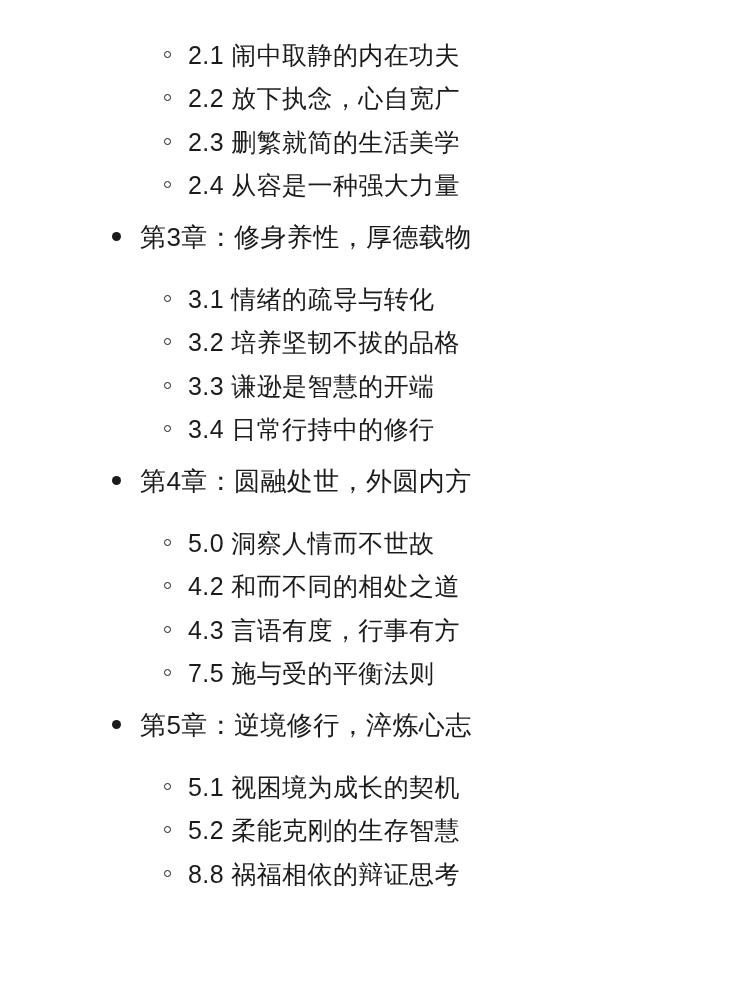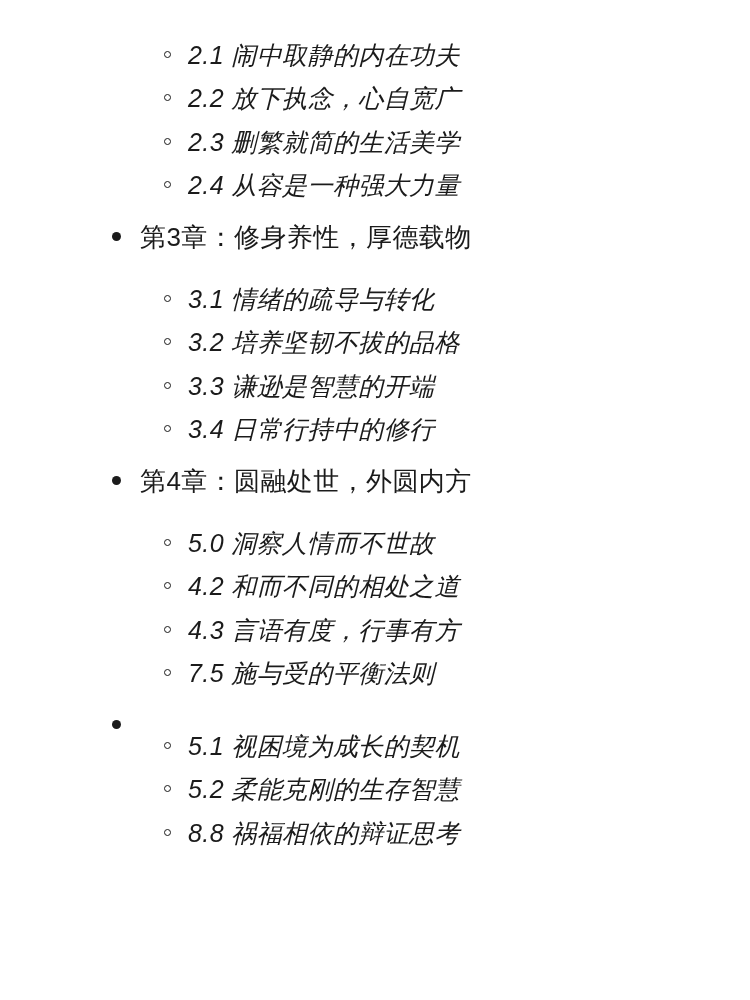--- a/index.html
+++ b/index.html
@@ -51,21 +51,20 @@
   }
   .section {
     position: relative;
     padding-left: 148px;
     margin: 0;
     font-size: 25px;
     line-height: 1.73;
     letter-spacing: 0.4px;
     color: #1b1b1b;
     white-space: nowrap;
-    font-style: italic;
   }
   .section > .bullet-circle {
     position: absolute;
     left: 124px;
     top: 17px;
     width: 7px;
     height: 7px;
     border-radius: 50%;
     border: 1.6px solid #1b1b1b;
     box-sizing: border-box;
@@ -158,20 +157,21 @@
           <span class="bullet-circle"></span>
           <span>7.5 施与受的平衡法则</span>
         </li>
       </ul>
     </li>
 
     <li class="group-gap-top"></li>
 
     <li class="chapter">
       <span class="bullet-disc"></span>
+      <span>第5章：逆境修行，淬炼心志</span>
     </li>
     <li class="group-gap"></li>
     <li>
       <ul class="sections">
         <li class="section">
           <span class="bullet-circle"></span>
           <span>5.1 视困境为成长的契机</span>
         </li>
         <li class="section">
           <span class="bullet-circle"></span>

